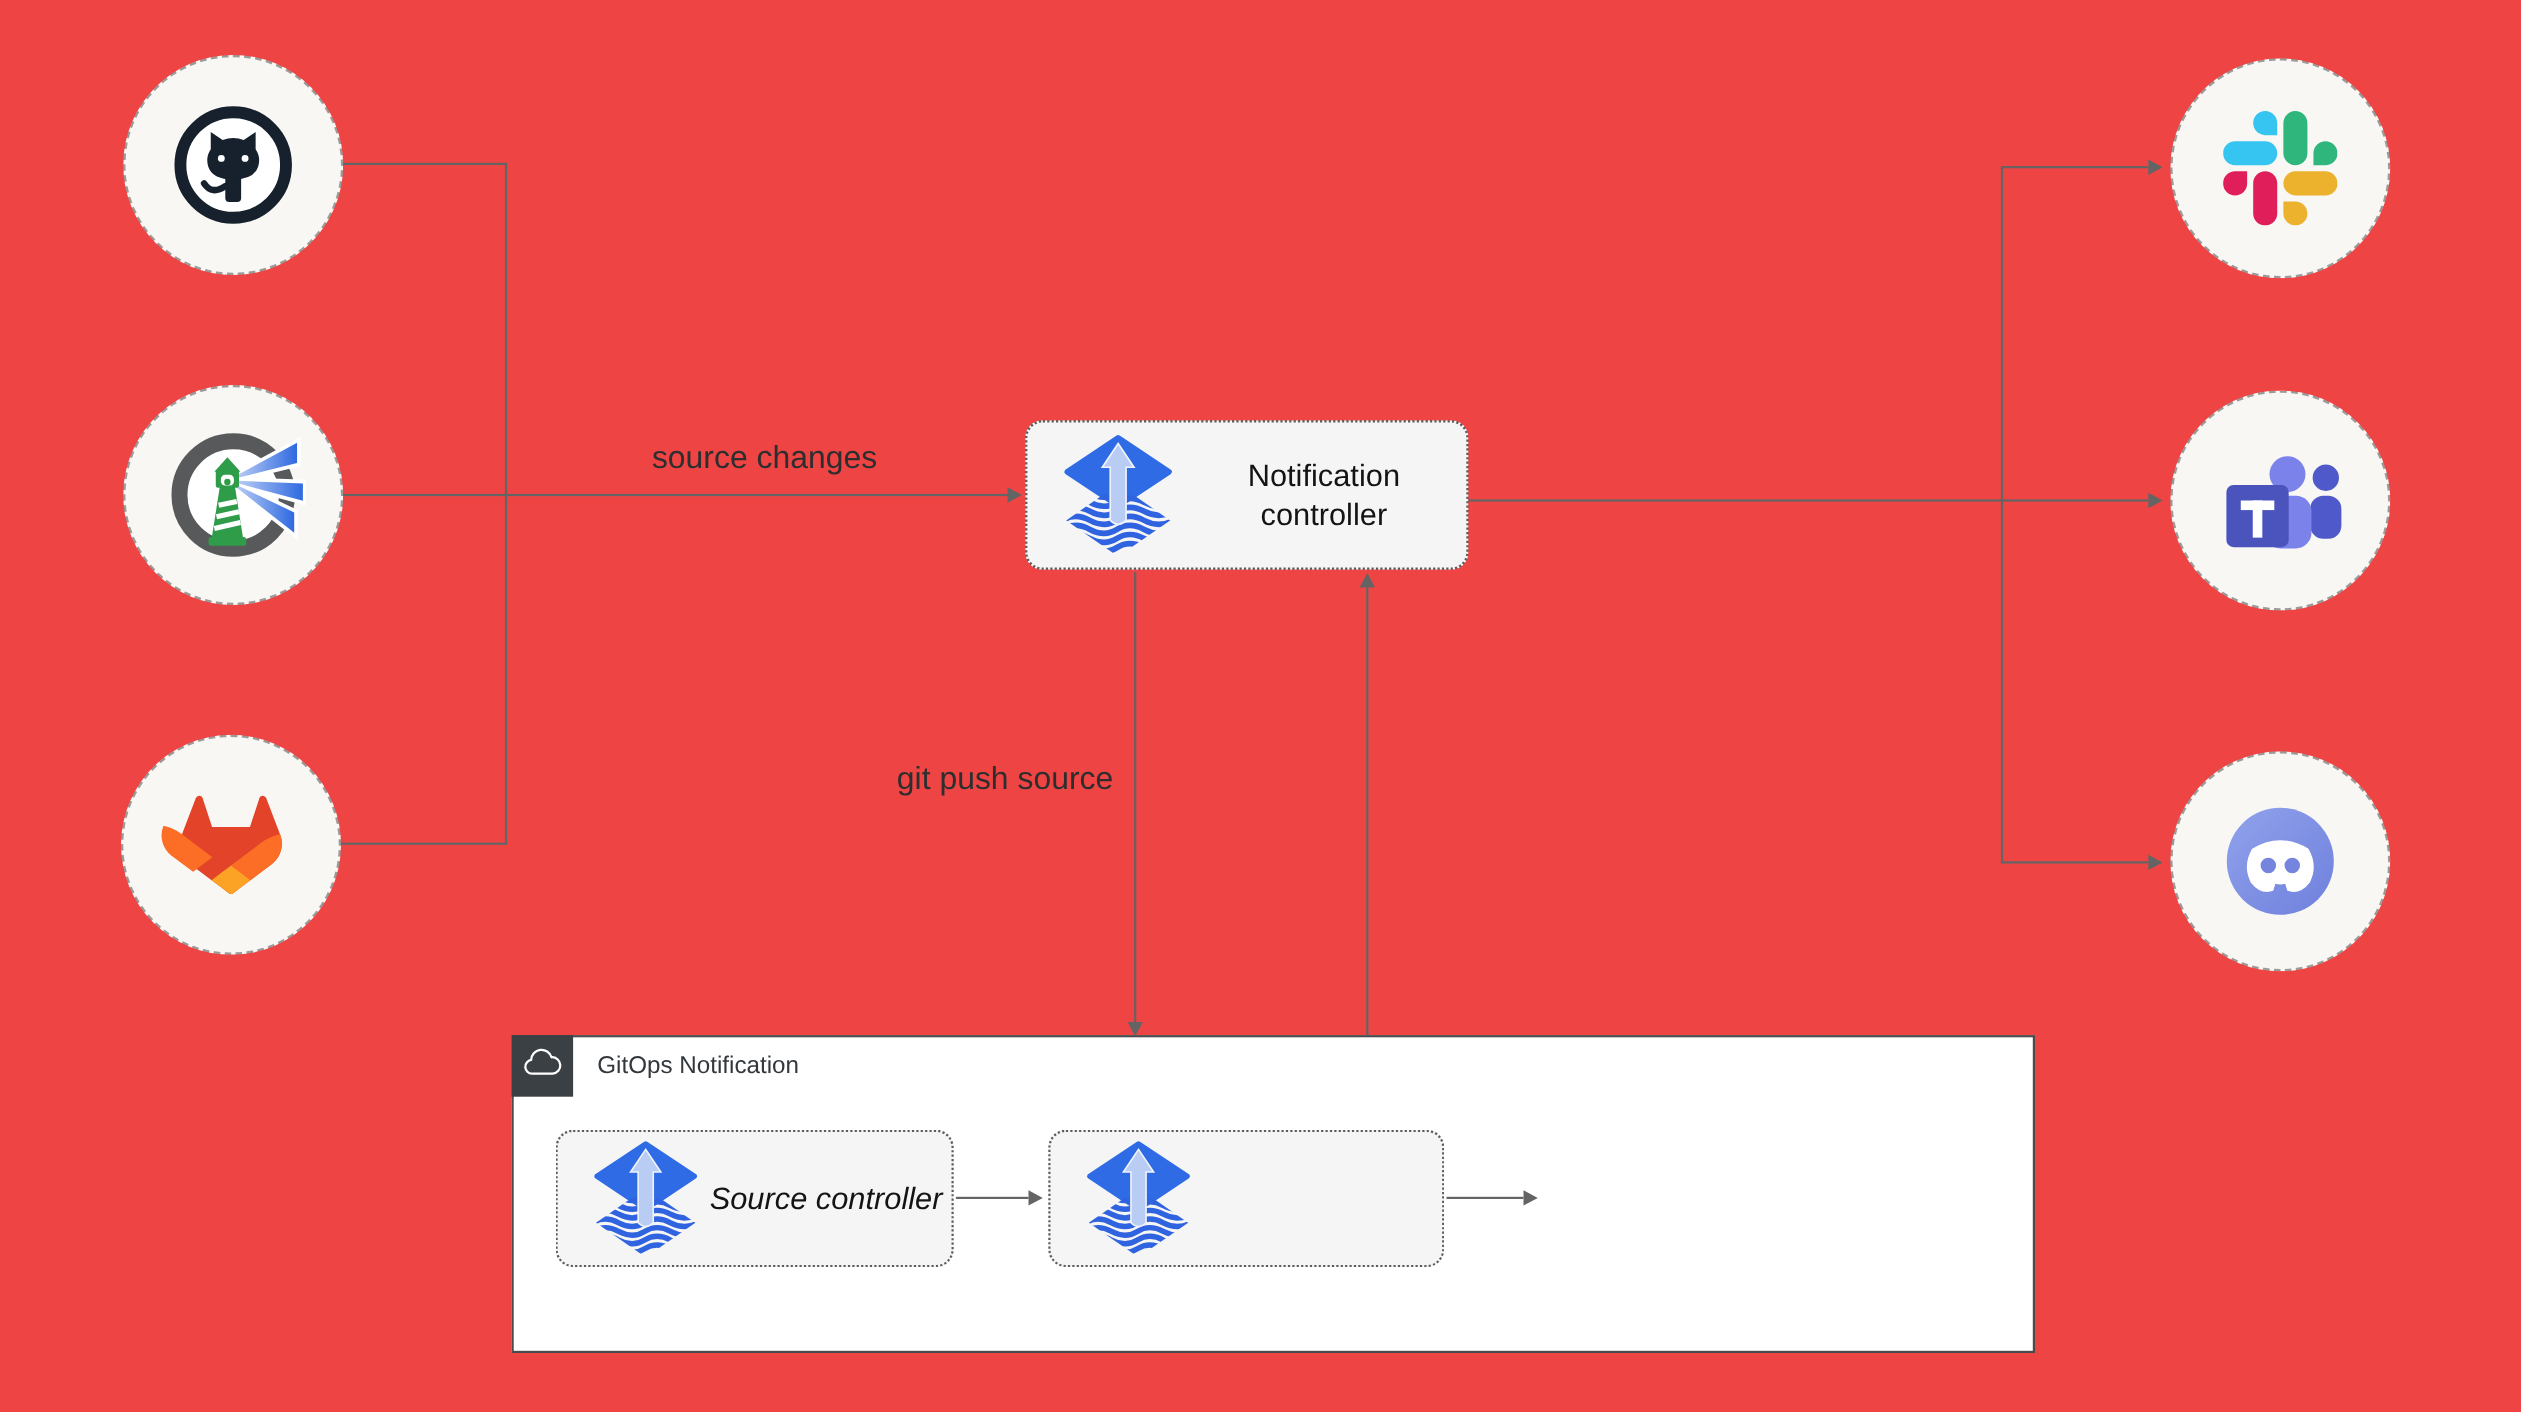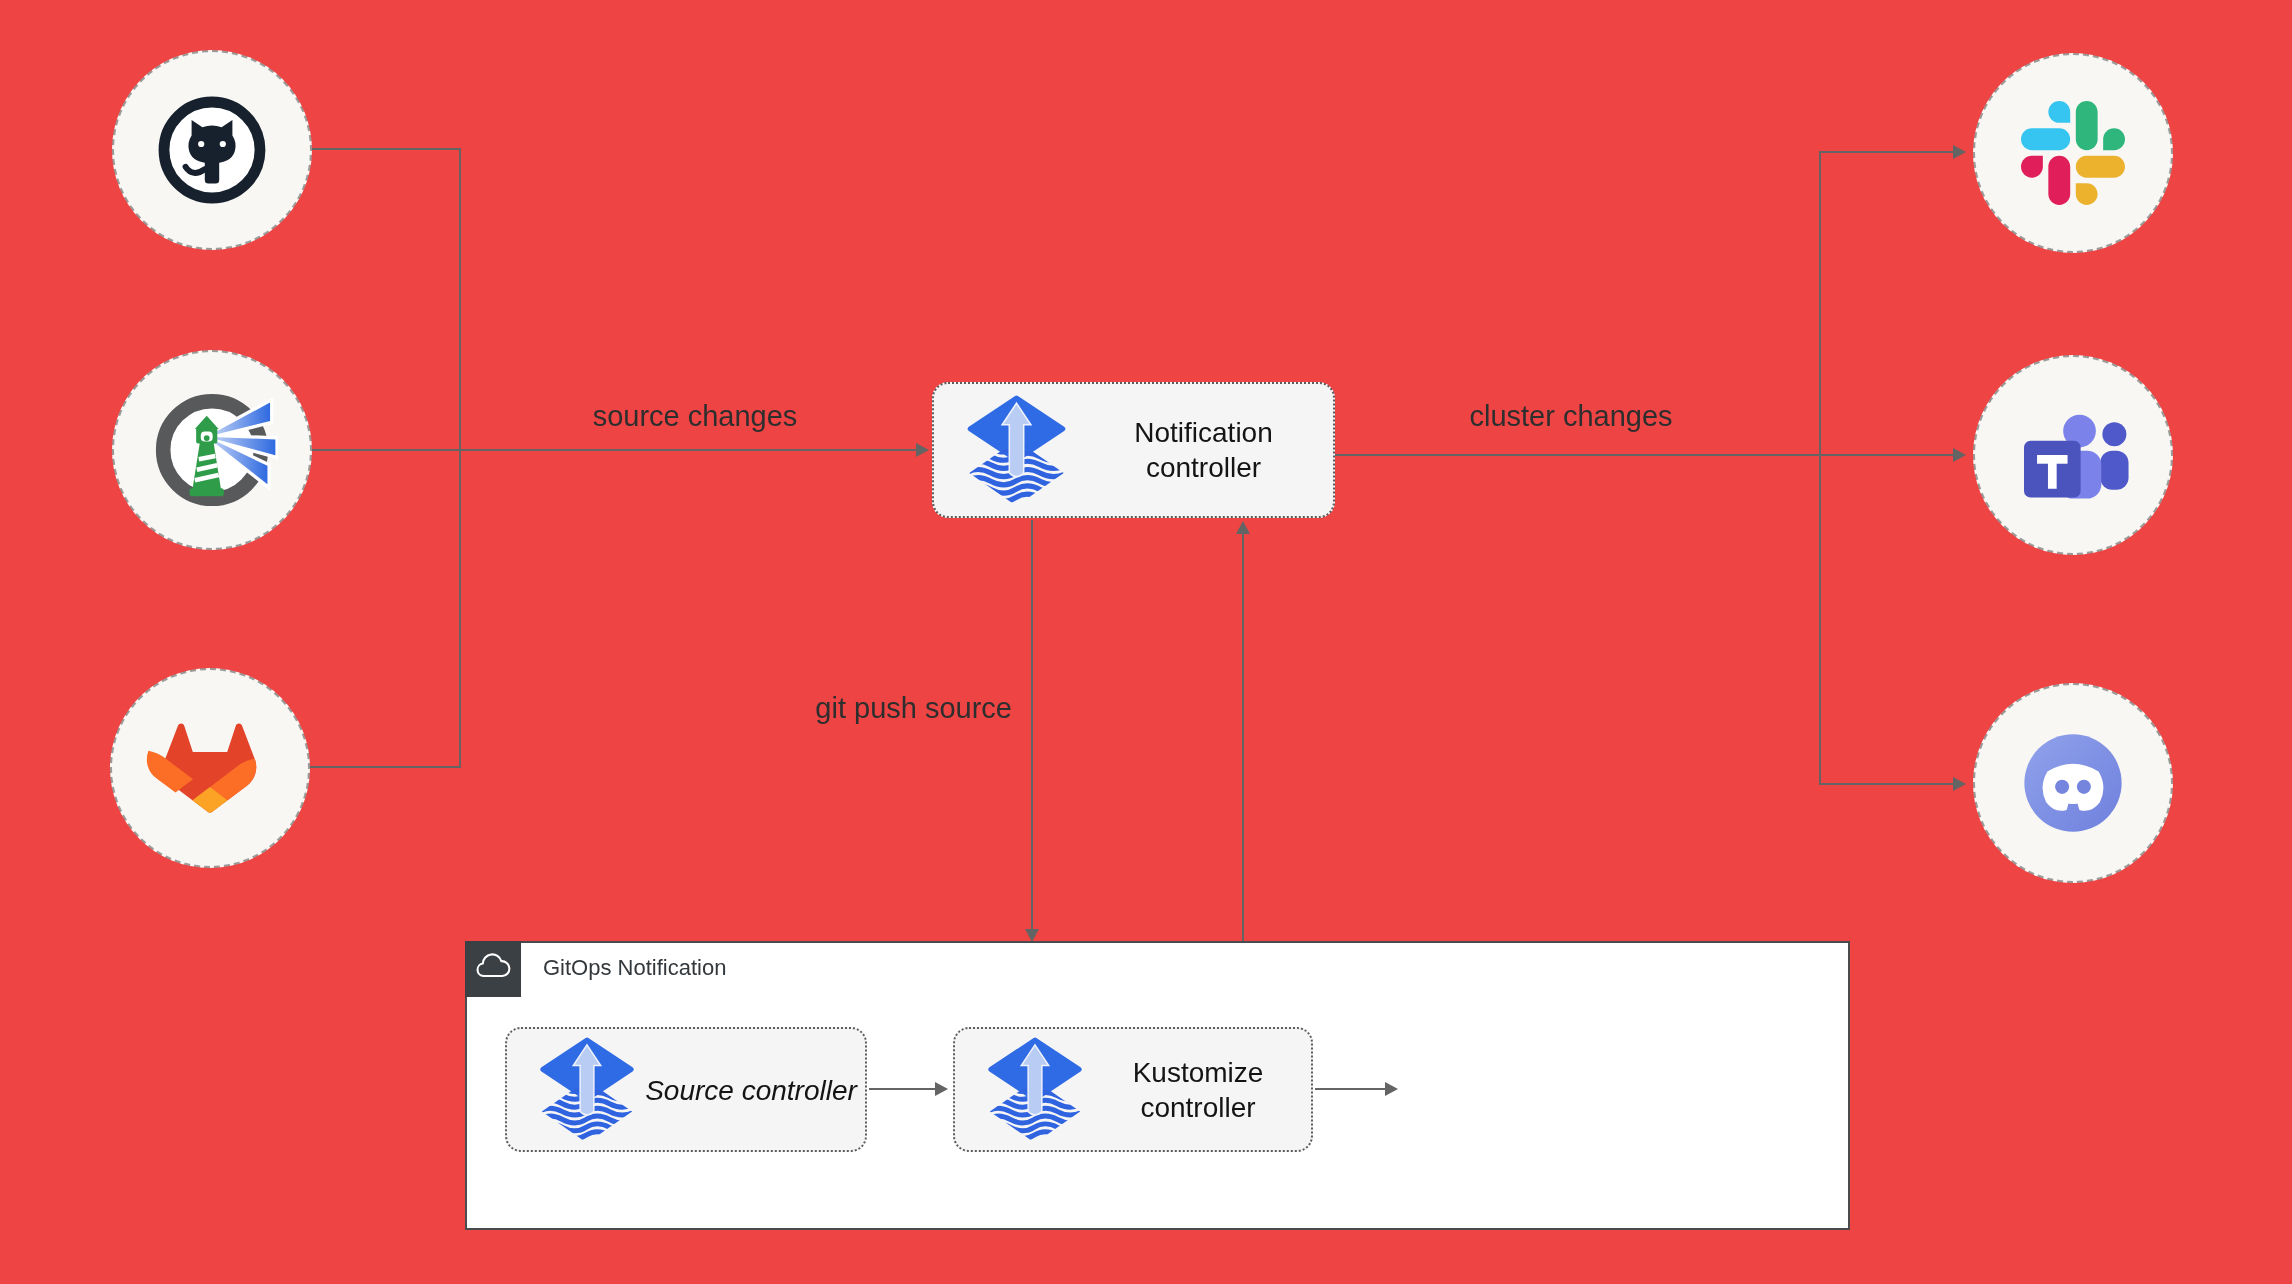--- a/index.html
+++ b/index.html
@@ -174,21 +174,20 @@
   <div class="edge-label tc" style="left:495px;top:400px;width:400px;">source changes</div>
 
   <div class="eh" style="left:1335px;top:454px;width:486px;"></div>
   <div class="ev" style="left:1819px;top:151px;height:634px;"></div>
   <div class="eh" style="left:1819px;top:151px;width:134px;"></div>
   <div class="ah-right" style="left:1953px;top:145px;"></div>
   <div class="eh" style="left:1819px;top:454px;width:134px;"></div>
   <div class="ah-right" style="left:1953px;top:448px;"></div>
   <div class="eh" style="left:1819px;top:783px;width:134px;"></div>
   <div class="ah-right" style="left:1953px;top:777px;"></div>
-  <div class="edge-label tc" style="left:1371px;top:400px;width:400px;">cluster changes</div>
 
   <div class="ev" style="left:1031px;top:520px;height:410px;"></div>
   <div class="ah-down" style="left:1025px;top:929px;"></div>
   <div class="edge-label tr" style="left:662px;top:692px;width:350px;">git push source</div>
 
   <div class="ev" style="left:1242px;top:534px;height:407px;"></div>
   <div class="ah-up" style="left:1236px;top:521px;"></div>
 
   <div class="group-box" style="left:465px;top:941px;width:1385px;height:289px;"></div>
   <div class="group-header" style="left:465px;top:941px;">
@@ -231,21 +230,20 @@
       <path d="M1 60 q11 -7 24 0 t24 0 t24 0 t26 0"></path>
       <path d="M1 68 q11 -7 24 0 t24 0 t24 0 t26 0"></path>
       <path d="M1 76 q11 -7 24 0 t24 0 t24 0 t26 0"></path>
       <path d="M1 84 q11 -7 24 0 t24 0 t24 0 t26 0"></path>
       <path d="M1 92 q11 -7 24 0 t24 0 t24 0 t26 0"></path>
       <path d="M1 100 q11 -7 24 0 t24 0 t24 0 t26 0"></path>
     </g>
     <path d="M50 8 L64 29 L57 29 L57 76 Q50 83 43 76 L43 29 L36 29 Z" fill="#b9cdf4" stroke="#eef2fb" stroke-width="1.5"></path>
   </svg>
 </div>
-    <div class="node-label small">Kustomize controller</div>
   </div>
 
   <div class="eh" style="left:869px;top:1088px;width:66px;"></div>
   <div class="ah-right" style="left:935px;top:1082px;"></div>
   <div class="eh" style="left:1315px;top:1088px;width:70px;"></div>
   <div class="ah-right" style="left:1385px;top:1082px;"></div>
 
 </div>
 
 </body></html>

